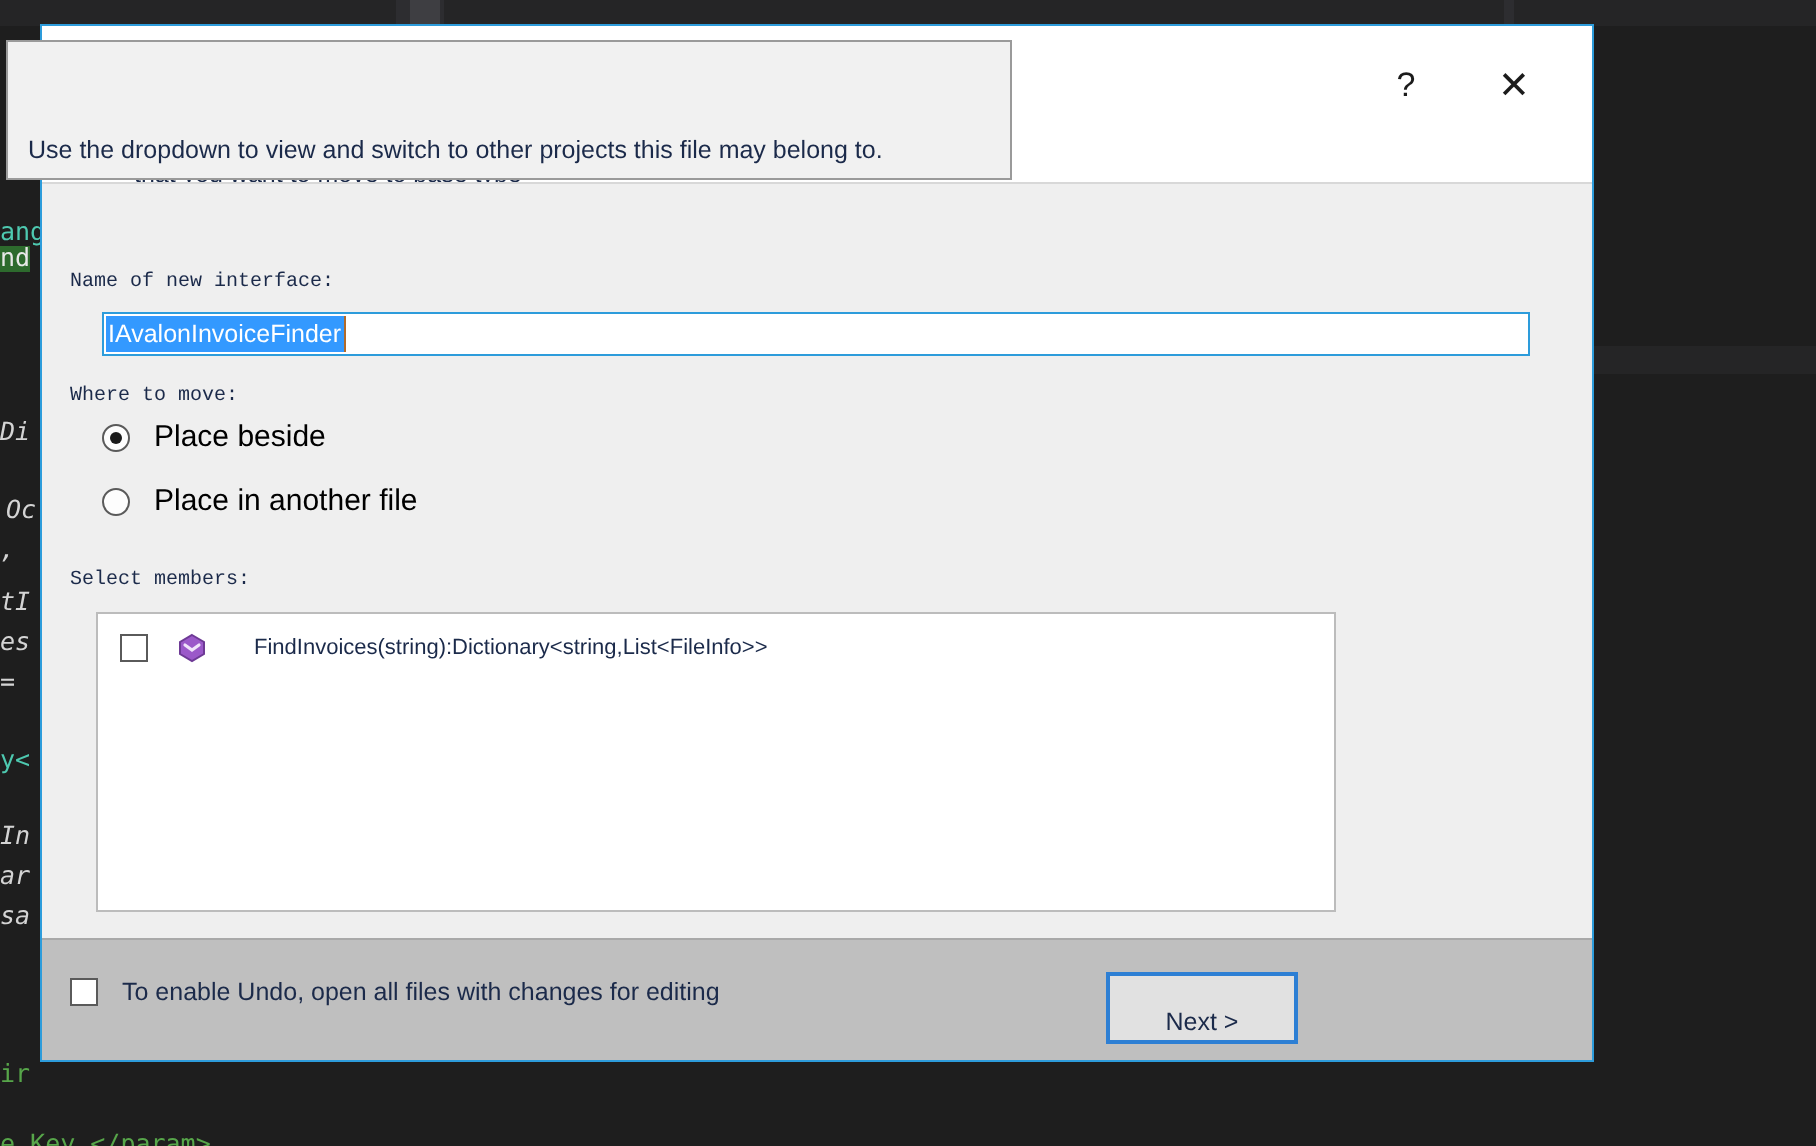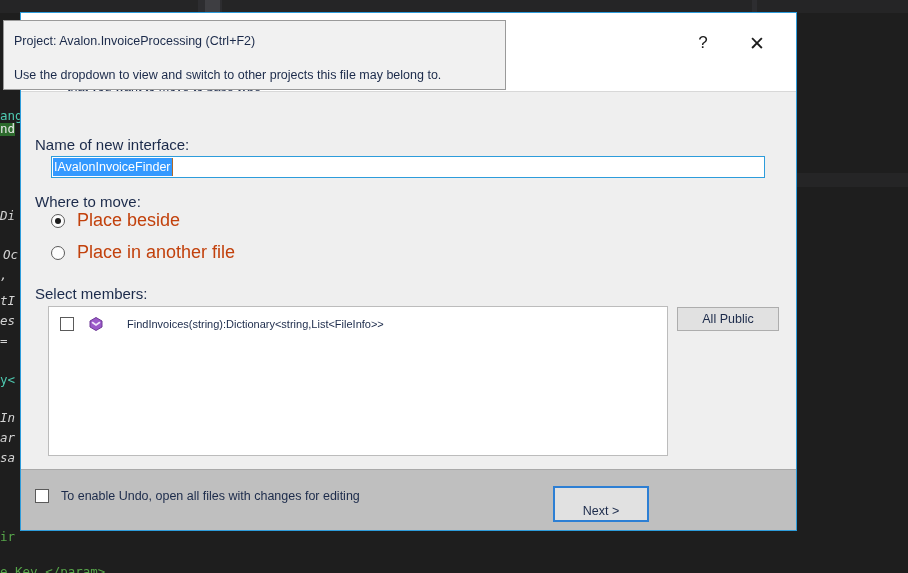--- a/index.html
+++ b/index.html
@@ -96,23 +96,24 @@
     border-top: 1px solid #d8d8d8;
   }
   .dlg-footer {
     position:absolute; left:0; right:0; bottom:0; height:60px;
     background:#bfbfbf;
     border-top: 1px solid #a9a9a9;
   }
 
   .lbl {
     position:absolute;
-    font-size: 15px;
+    font-size: 10px;
     color: #1b2a4a;
     white-space: nowrap;
+    font-family: Liberation Mono, monospace;
   }
   .lbl-name   { left: 14px; top: 44px; }
   .lbl-where  { left: 14px; top: 101px; }
   .lbl-select { left: 14px; top: 193px; }
 
   .name-input {
     position:absolute; left: 30px; top: 64px;
     width: 714px; height: 22px;
     box-sizing: border-box;
     border: 1px solid #2d9cdb;
@@ -146,22 +147,22 @@
     flex: none;
   }
   .radio.checked::after {
     content:"";
     position:absolute; left: 3px; top: 3px;
     width: 6px; height: 6px; border-radius:50%;
     background:#1b1b1b;
   }
   .radio-label {
     margin-left: 12px;
-    font-size: 18px;
-    color: #c2410c;
+    font-size: 15px;
+    color: #000000;
     white-space: nowrap;
   }
 
   .members-box {
     position: absolute;
     left: 27px; top: 214px;
     width: 620px; height: 150px;
     background: #ffffff;
     border: 1px solid #bcbcbc;
     box-sizing: border-box;
@@ -310,32 +311,30 @@
         <div class="member-row">
           <span class="chk"></span>
           <svg class="member-icon" width="16" height="16" viewBox="0 0 16 16">
             <polygon points="8,1.5 14,5 14,11 8,14.5 2,11 2,5" fill="#9b59c9" stroke="#6e3a96" stroke-width="1"></polygon>
             <path d="M4.5 6.5 L8 9 L11.5 6.5" fill="none" stroke="#f0e4fa" stroke-width="1.6" stroke-linecap="round"></path>
           </svg>
           <span class="member-text">FindInvoices(string):Dictionary&lt;string,List&lt;FileInfo&gt;&gt;</span>
         </div>
       </div>
 
-      <button class="side-btn b1">All Public</button>
 
     </div>
 
     <div class="dlg-footer">
       <div class="foot-chk-row">
         <span class="chk"></span>
         <span class="foot-chk-label">To enable Undo, open all files with changes for editing</span>
       </div>
       <button class="foot-btn next">Next &gt;</button>
     </div>
 
   </div>
 
   <div class="tooltip">
-    <div class="tooltip-line l1">Project: Avalon.InvoiceProcessing (Ctrl+F2)</div>
     <div class="tooltip-line l2">Use the dropdown to view and switch to other projects this file may belong to.</div>
   </div>
 
 </div>
 
 </body></html>

